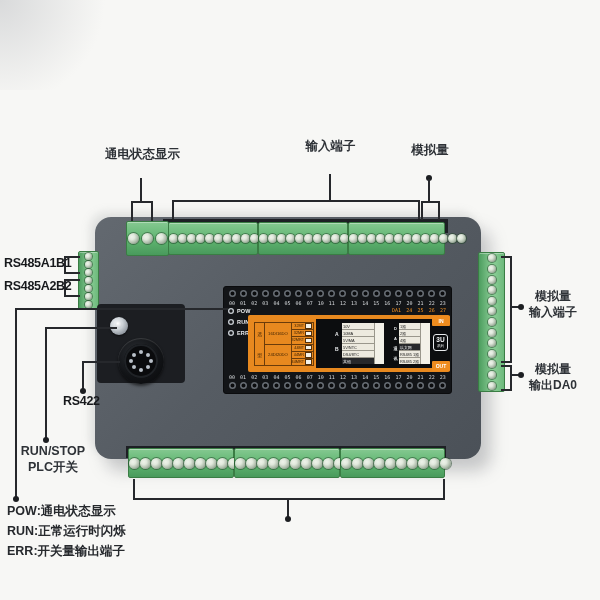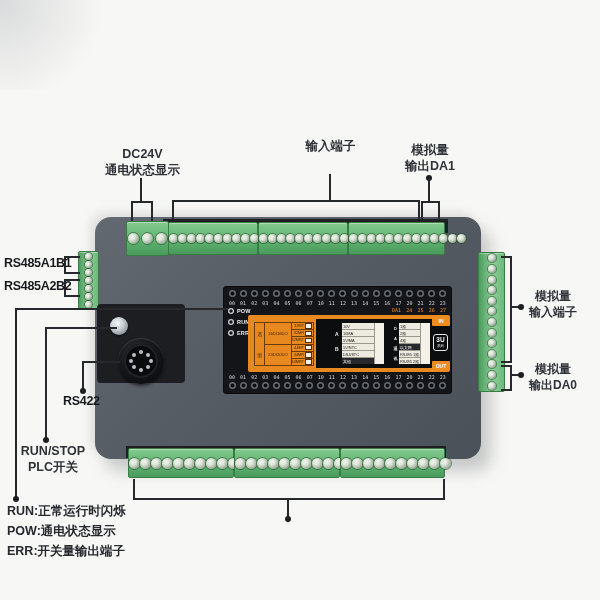--- a/index.html
+++ b/index.html
@@ -437,43 +437,41 @@
 
   <div class="bracket" style="left:501px;top:256px;width:9px;height:103px;border-width:2px 2px 2px 0;"></div>
   <div class="line" style="left:510px;top:306px;width:11px;height:2px;"></div>
   <div class="dot" style="left:518px;top:304px;"></div>
 
   <div class="bracket" style="left:501px;top:365px;width:9px;height:22px;border-width:2px 2px 2px 0;"></div>
   <div class="line" style="left:510px;top:374px;width:11px;height:2px;"></div>
   <div class="dot" style="left:518px;top:372px;"></div>
 
   <div class="lbl" style="left:95px;top:146px;width:95px;">
-    <div>DC24V</div>
     <div class="s2">通电状态显示</div>
   </div>
   <div class="lbl" style="left:283px;top:138px;width:95px;">
     <div class="s2">输入端子</div>
   </div>
   <div class="lbl" style="left:385px;top:142px;width:90px;">
     <div>模拟量</div>
-    <div class="s2">输出DA1</div>
   </div>
 
   <div class="rsname" style="left:4px;top:256px;">RS485A1B1</div>
   <div class="rsname" style="left:4px;top:279px;">RS485A2B2</div>
   <div class="rsname" style="left:63px;top:394px;">RS422</div>
 
   <div class="lbl" style="left:18px;top:443px;width:70px;">
     <div>RUN/STOP</div>
     <div class="s2">PLC开关</div>
   </div>
 
   <div class="status">
+    <div>POW:通电状态显示</div>
     <div>RUN:正常运行时闪烁</div>
-    <div>POW:通电状态显示</div>
     <div>ERR:开关量输出端子</div>
   </div>
 
 
   <div class="lbl" style="left:522px;top:289px;width:62px;font-size:12px;">
     <div>模拟量</div>
     <div class="s2">输入端子</div>
   </div>
   <div class="lbl" style="left:522px;top:362px;width:62px;font-size:12px;">
     <div>模拟量</div>

